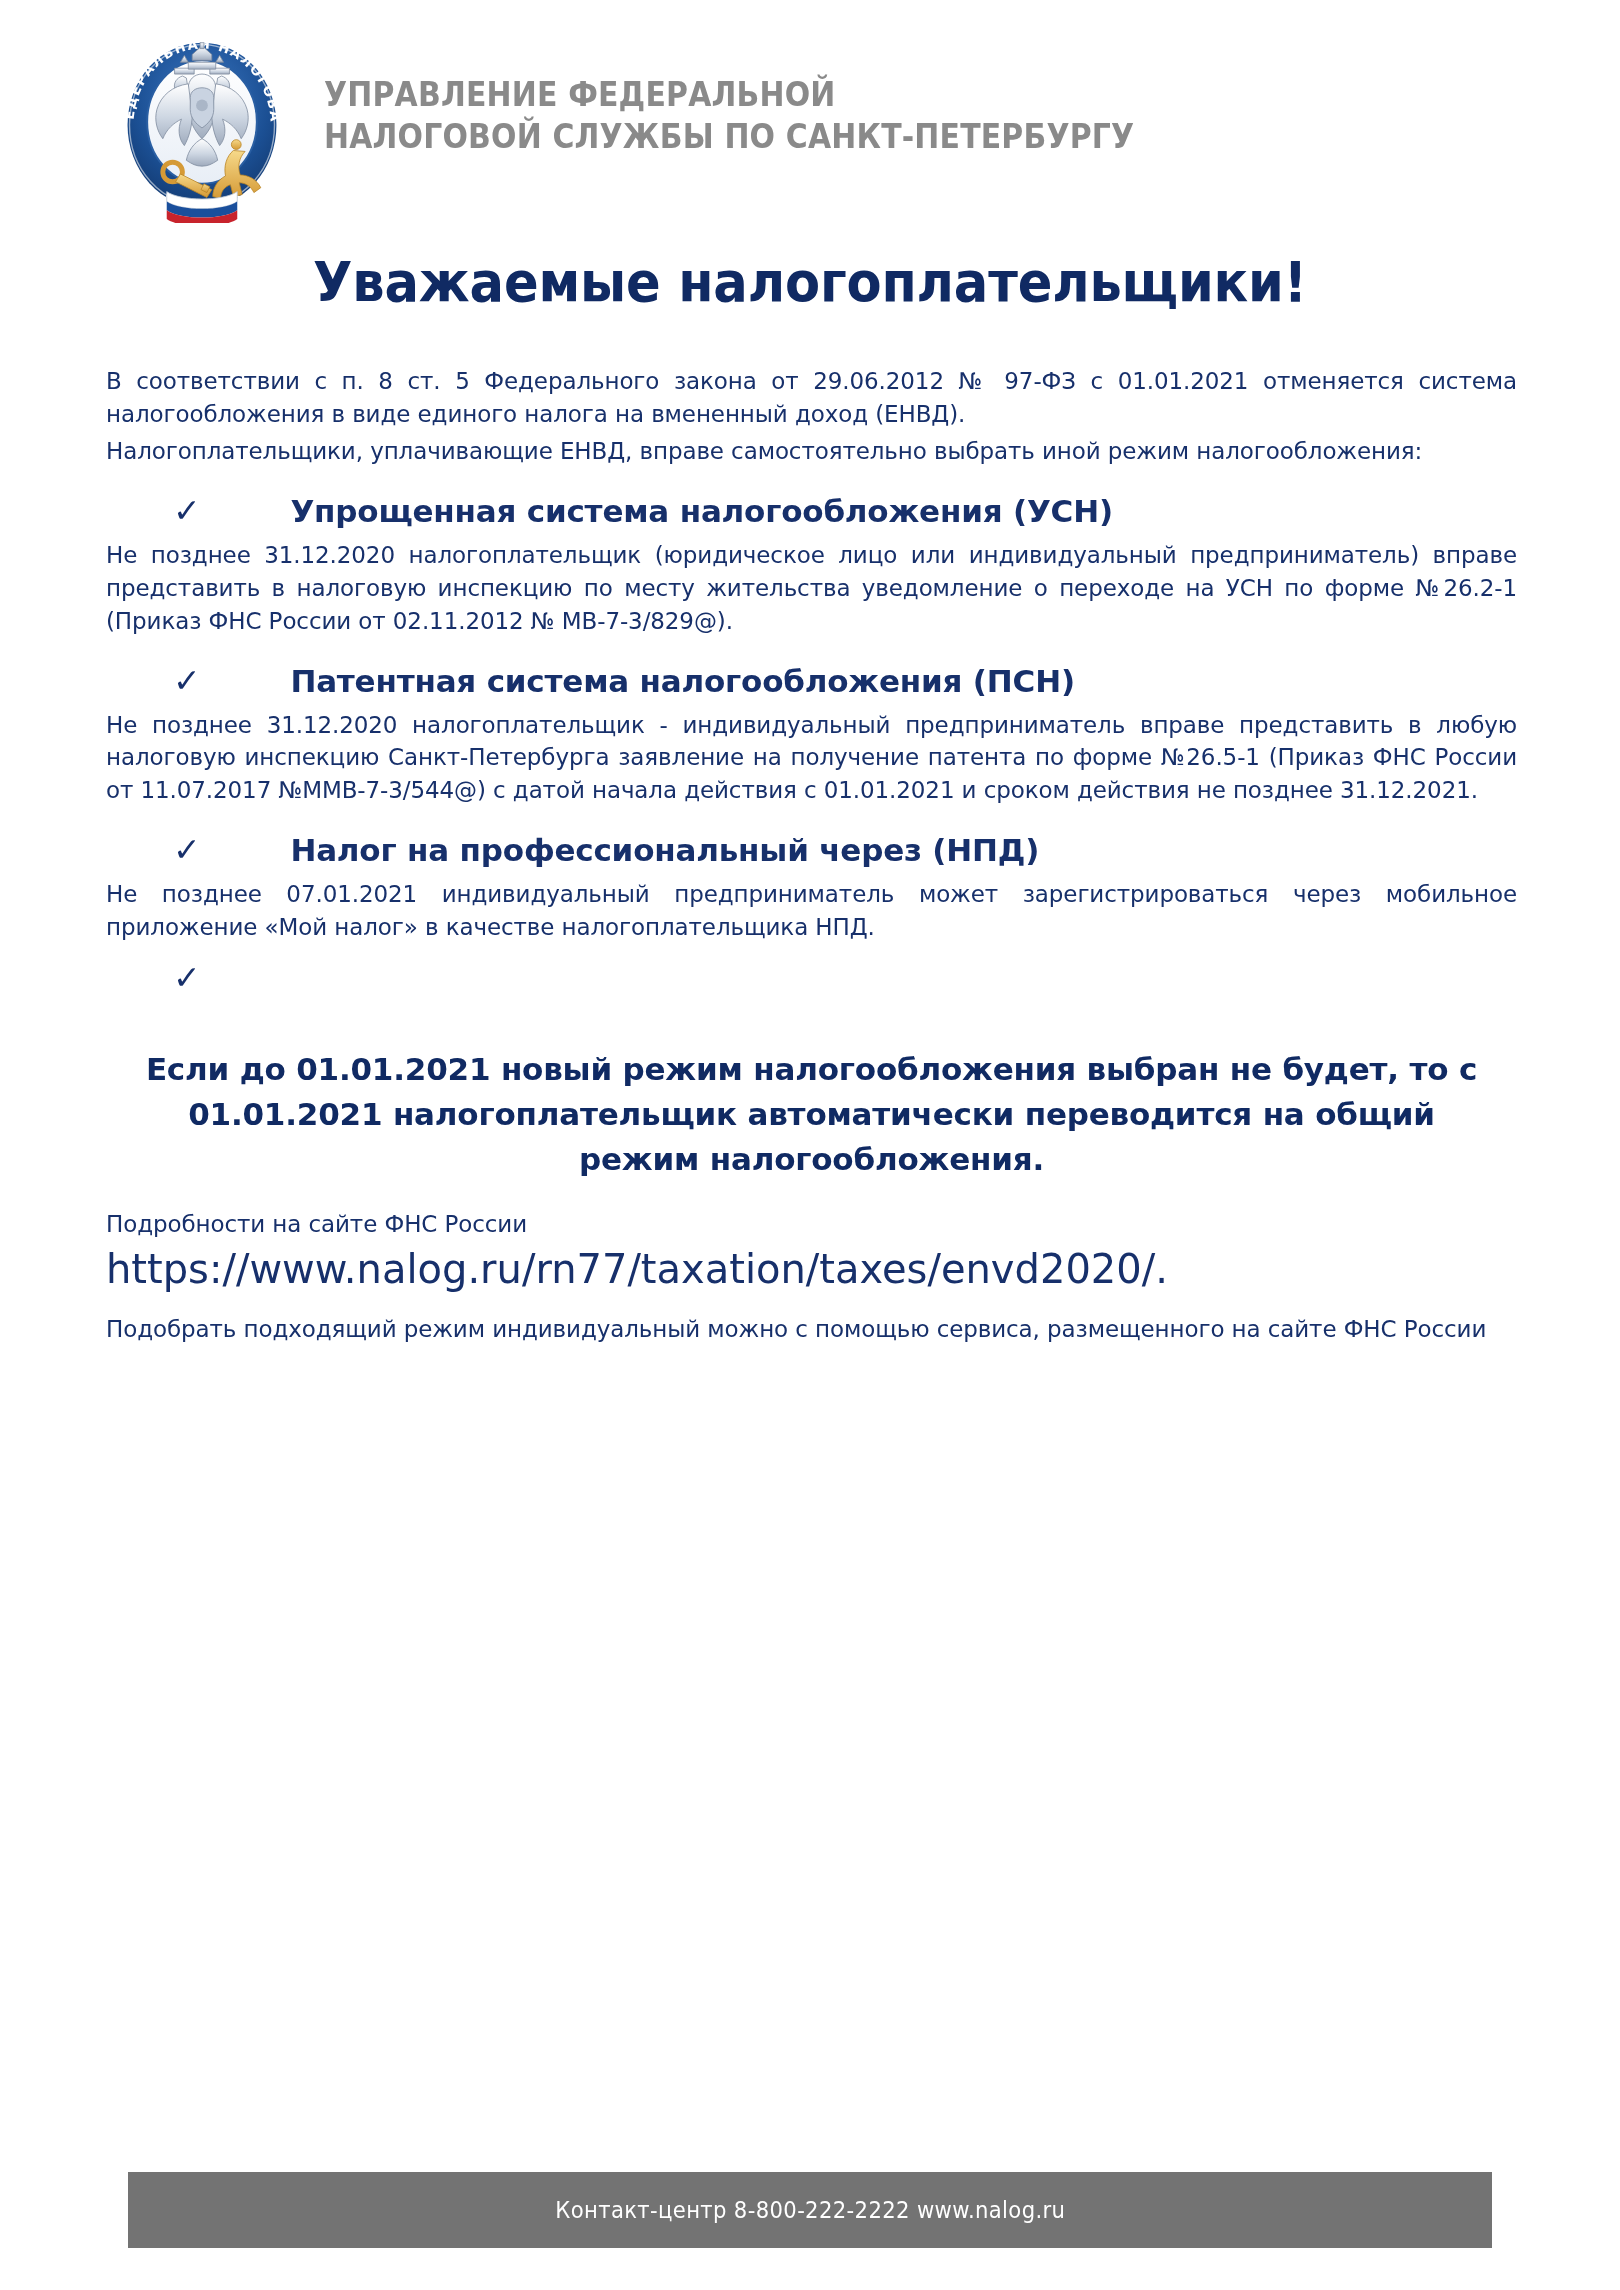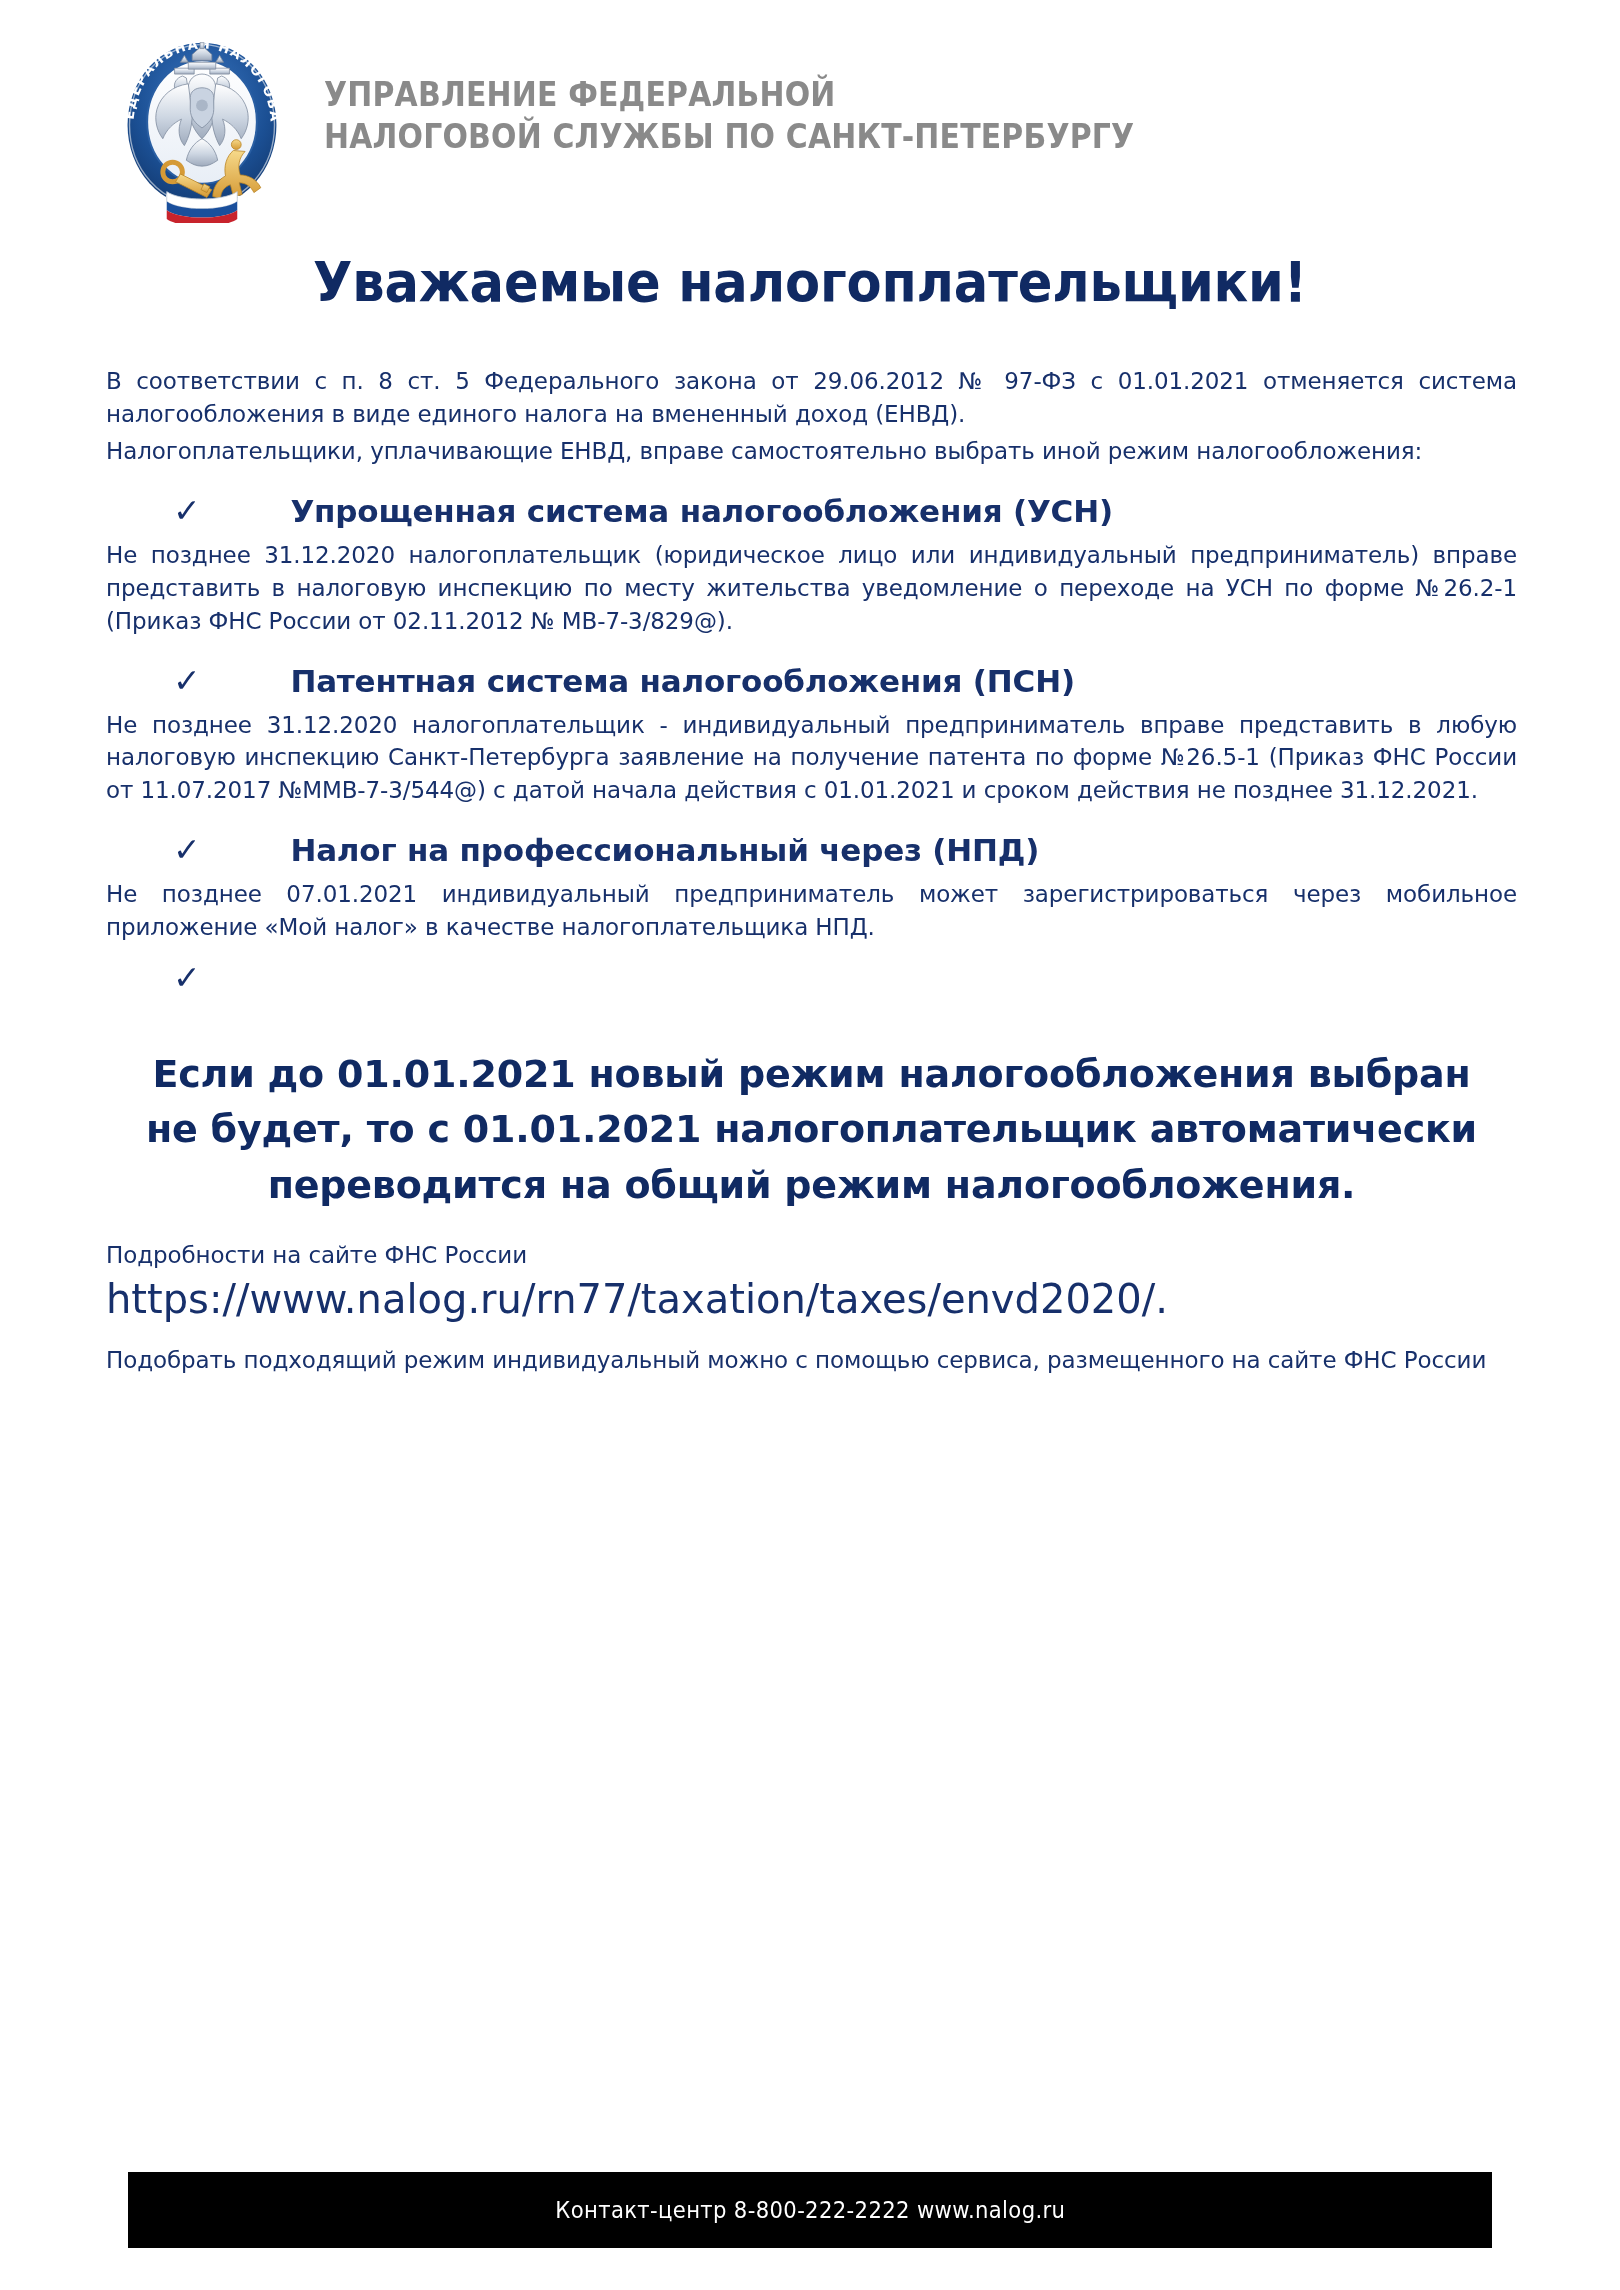--- a/index.html
+++ b/index.html
@@ -114,21 +114,21 @@
     color: #17306b;
     letter-spacing: -0.2px;
     margin-top: 8px;
   }
 
   
   .notice {
     margin: 53px 0 25.5px 0;
     padding: 0 33px;
     text-align: center;
-    font-size: 38px;
+    font-size: 31px;
     font-weight: 700;
     line-height: 1.46;
     color: #102a63;
     letter-spacing: -0.2px;
   }
 
   .link-line {
     font-size: 40px;
     line-height: 1.42;
     color: #17306b;
@@ -279,18 +279,18 @@
     <div class="notice">Если до 01.01.2021 новый режим налогообложения выбран не будет, то с 01.01.2021 налогоплательщик автоматически переводится на общий режим налогообложения.</div>
 
     <p class="para">Подробности на сайте ФНС России</p>
     <div class="link-line">https://www.nalog.ru/rn77/taxation/taxes/envd2020/.</div>
 
     <div class="gap-md"></div>
 
     <p class="para">Подобрать подходящий режим индивидуальный можно с помощью сервиса, размещенного на сайте ФНС России</p>
   </div>
 
-  <div class="footer" style="background: #000000;">
+  <div class="footer" style="background: #737373;">
     <span class="ftext">Контакт-центр  8-800-222-2222  www.nalog.ru</span>
   </div>
 
 </div>
 
 
 </body></html>

